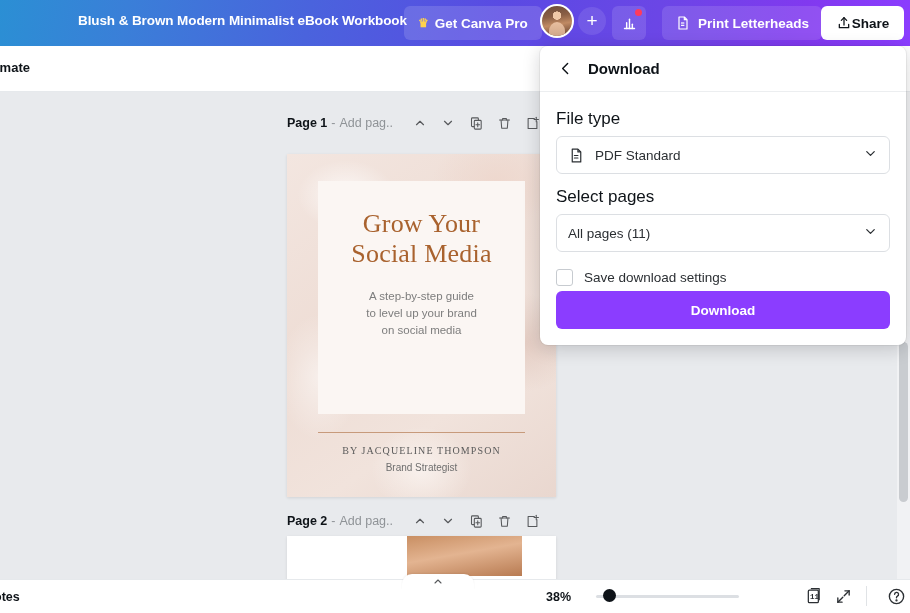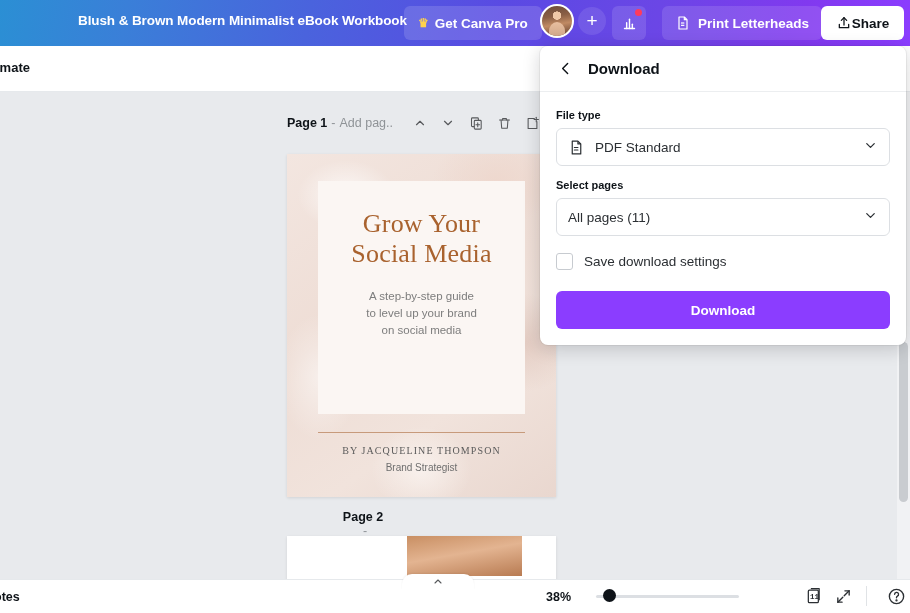--- a/index.html
+++ b/index.html
@@ -162,21 +162,21 @@
     box-shadow: 0 4px 18px rgba(14,19,24,0.18), 0 0 0 1px rgba(14,19,24,0.05);
     overflow: hidden; z-index: 40;
   }
   .panel-head {
     height: 46px; display: flex; align-items: center; gap: 12px;
     padding-left: 14px; border-bottom: 1px solid #eceef0;
   }
   .back-ic { width: 22px; height: 22px; display:flex; align-items:center; justify-content:center; cursor:pointer; }
   .panel-title { font-size: 15px; font-weight: bold; color: #0e1318; }
   .panel-body { padding: 17px 16px 0 16px; }
-  .field-label { font-size: 11px; font-weight: bold; color: #0e1318; margin-bottom: 7px; }
+  .field-label { font-size: 17px; font-weight: normal; color: #0e1318; margin-bottom: 7px; }
   .select {
     height: 38px; border: 1px solid #dcdfe3; border-radius: 6px;
     display: flex; align-items: center; padding: 0 11px;
     font-size: 13.5px; color: #2b2f33; cursor: pointer; background: #fff;
     position: relative;
   }
   .select .chev { position: absolute; right: 11px; top: 50%; transform: translateY(-50%); }
   .select .val { margin-left: 10px; text-align: right; }
   .select.nopad .val { margin-left: 0; }
   .gap { height: 13px; }
@@ -329,21 +329,21 @@
           <div>A step-by-step guide</div>
           <div>to level up your brand</div>
           <div>on social media</div>
         </div>
       </div>
       <div class="cover-rule" style="left:31px; right:31px; top:278px;"></div>
       <div class="cover-author" style="top:291px;">BY JACQUELINE THOMPSON</div>
       <div class="cover-role" style="top:308px;">Brand Strategist</div>
     </div>
 
-    <div class="page-header" style="left:287px; top:418px;flex-direction:column;">
+    <div class="page-header" style="left:287px; top:418px;">
       <span class="page-num">Page 2</span>
       <span class="page-sub">-</span>
       <span class="page-sub">Add pag..</span>
       <span class="pg-icons">
         <span class="pg-ic">
           <svg width="14" height="14" viewBox="0 0 24 24" fill="none" stroke="#57595c" stroke-width="2" stroke-linecap="round" stroke-linejoin="round">
               <path d="M6 15l6-6 6 6"></path>
             </svg>
         </span>
         <span class="pg-ic">

